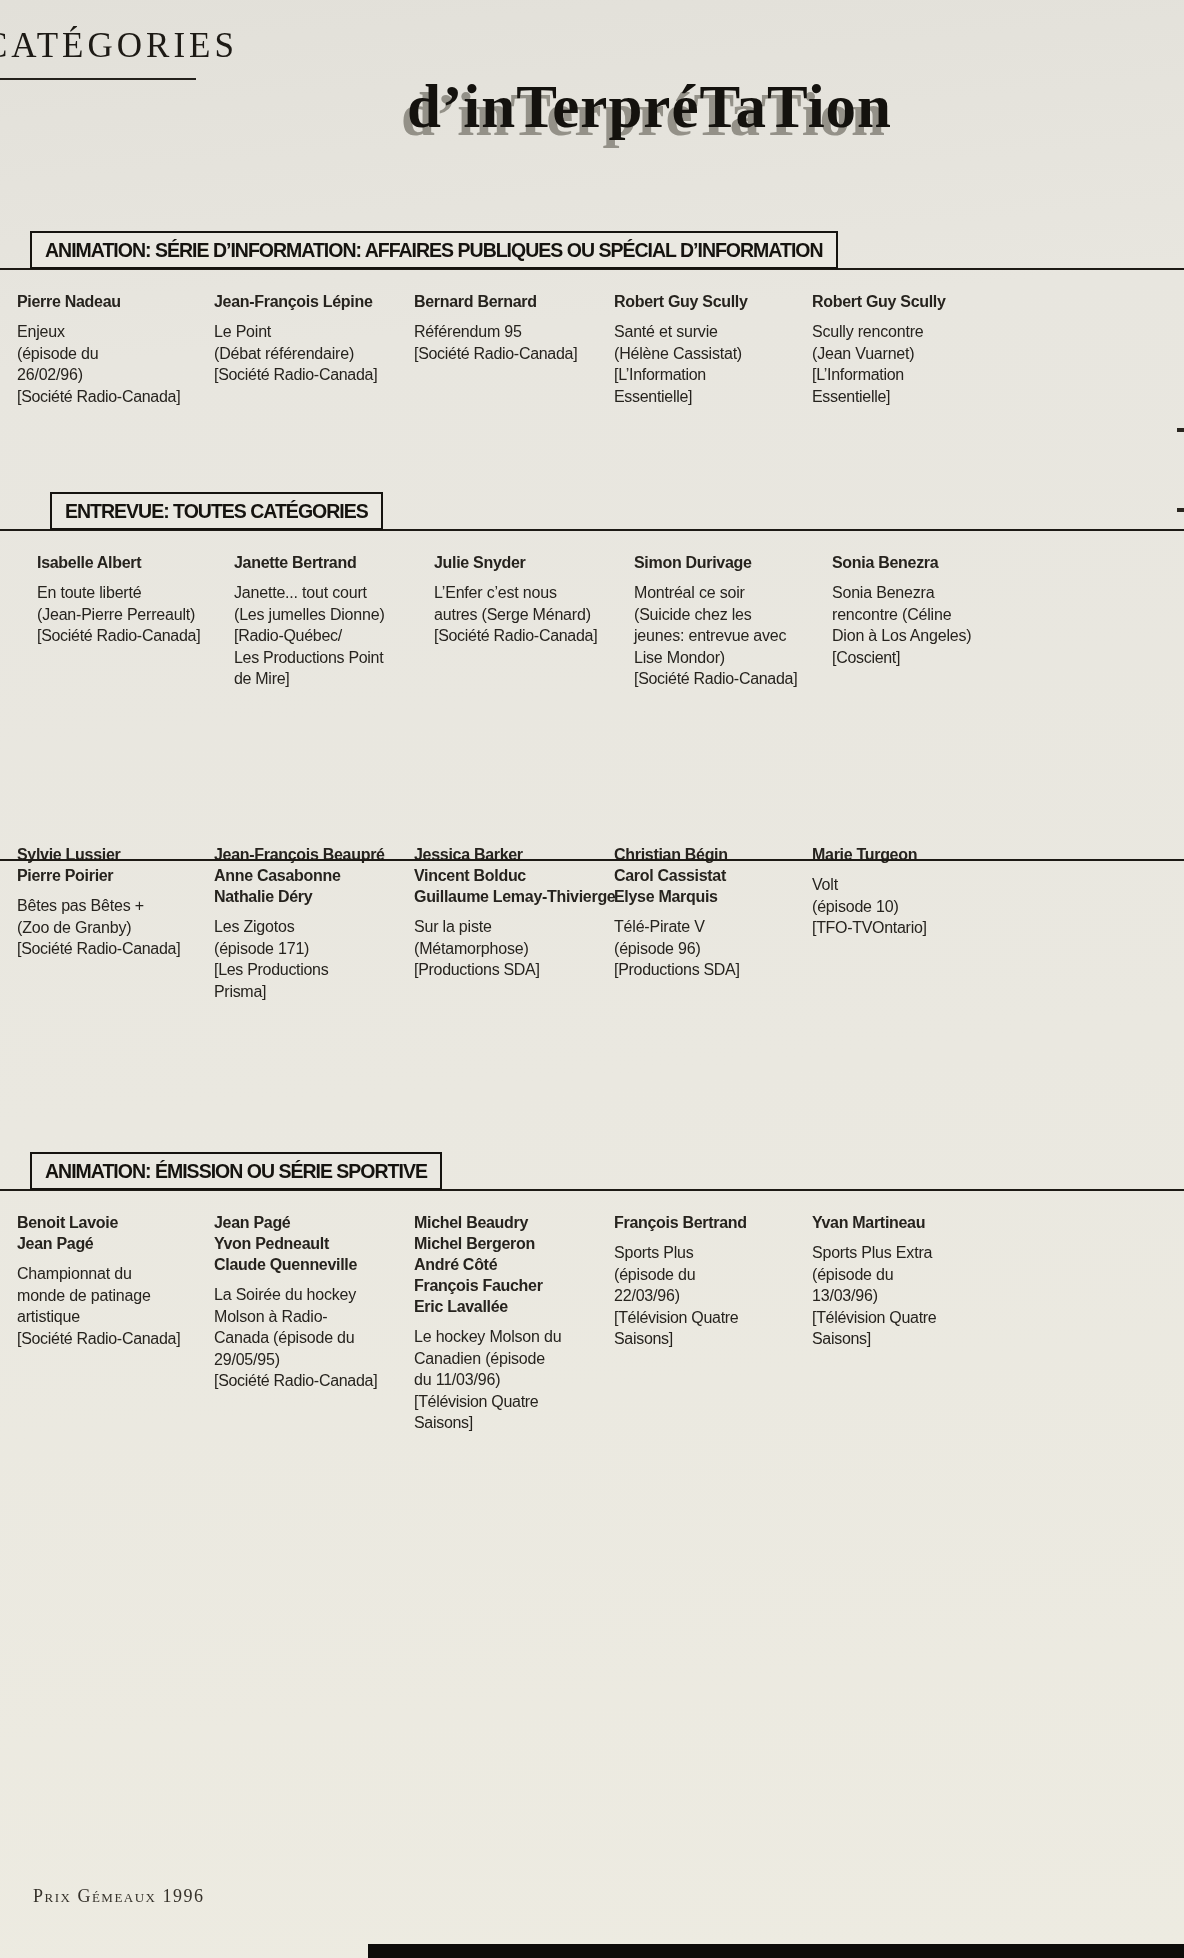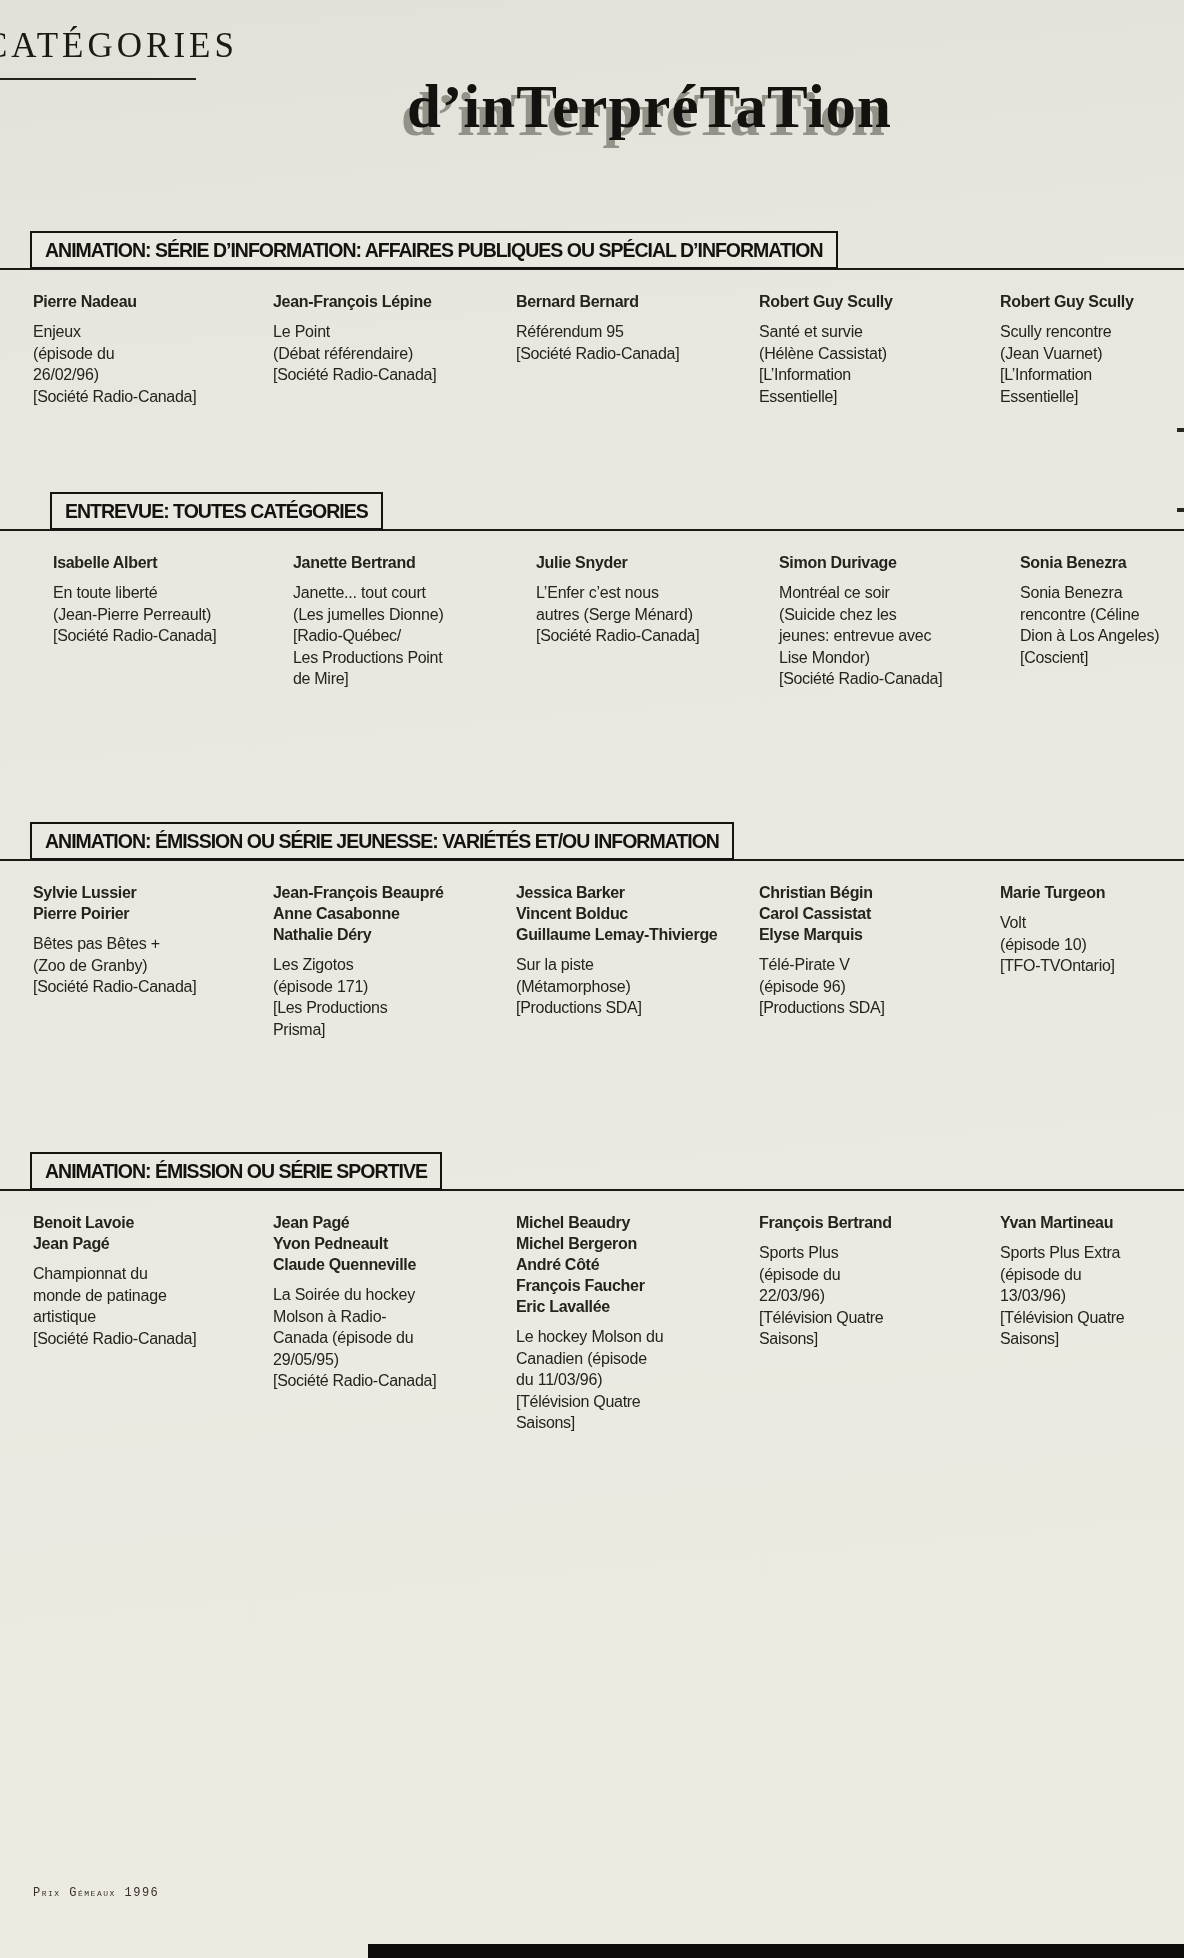--- a/index.html
+++ b/index.html
@@ -40,41 +40,40 @@
   .section-box{
     position:relative;z-index:2;
     display:inline-block;margin-left:30px;
     border:2.5px solid #15130f;
     background:#eae8e1;
     padding:0 13px;line-height:34px;
     font-weight:bold;font-size:19.5px;letter-spacing:-1px;
     white-space:nowrap;color:#15130f;
   }
   .entries{
-    margin:22px 0 0 33px;
+    margin:22px 0 0 17px;
     display:grid;
     grid-template-columns:197px 200px 200px 198px 220px;
-    gap:43px;
   }
   .entry{padding-right:8px;}
   .names{font-weight:bold;font-size:16px;line-height:21px;letter-spacing:-0.3px;}
   .names div{white-space:pre;}
   .work{
     margin-top:9px;
     font-size:16px;line-height:21.5px;
     letter-spacing:-0.2px;white-space:pre-line;
   }
   .producer{
     font-size:16px;line-height:21.5px;letter-spacing:-0.3px;white-space:pre-line;
   }
   
   .footer-brand{
     position:absolute;left:33px;top:1886px;
-    font-family:Liberation Mono, monospace;
-    font-variant:small-caps;font-size:12px;letter-spacing:1.5px;color:#35312a;
+    font-family:Liberation Serif, serif;
+    font-variant:small-caps;font-size:18px;letter-spacing:1.5px;color:#35312a;
   }
   .bottom-bar{
     position:absolute;left:368px;right:0;bottom:0;height:14px;
     background:#0d0c0a;
   }
   .edge-tick{position:absolute;right:0;width:7px;height:4px;background:#2a2archive620;}
   .edge-tick{background:#2a2620;}
   .tick-1{top:428px;}
   .tick-2{top:508px;}
 </style>
@@ -174,21 +173,21 @@
           <article class="entry">
             <div class="names">
               <div>Sonia Benezra</div>
             </div>
             <div class="work">Sonia Benezra
 rencontre (Céline
 Dion à Los Angeles)</div>
             <div class="producer">[Coscient]</div>
           </article>
         </div></section>
-      <section class="section" style="top: 822px;"><div class="section-rule"></div><div class="section-box">ANIMATION: ÉMISSION OU SÉRIE JEUNESSE: VARIÉTÉS ET/OU INFORMATION</div><div class="entries">
+      <section class="section" style="top: 822px;"><div class="section-rule"></div><div class="entries">
           <article class="entry">
             <div class="names">
               <div>Sylvie Lussier</div>
               <div>Pierre Poirier</div>
             </div>
             <div class="work">Bêtes pas Bêtes +
 (Zoo de Granby)</div>
             <div class="producer">[Société Radio-Canada]</div>
           </article>
           <article class="entry">

